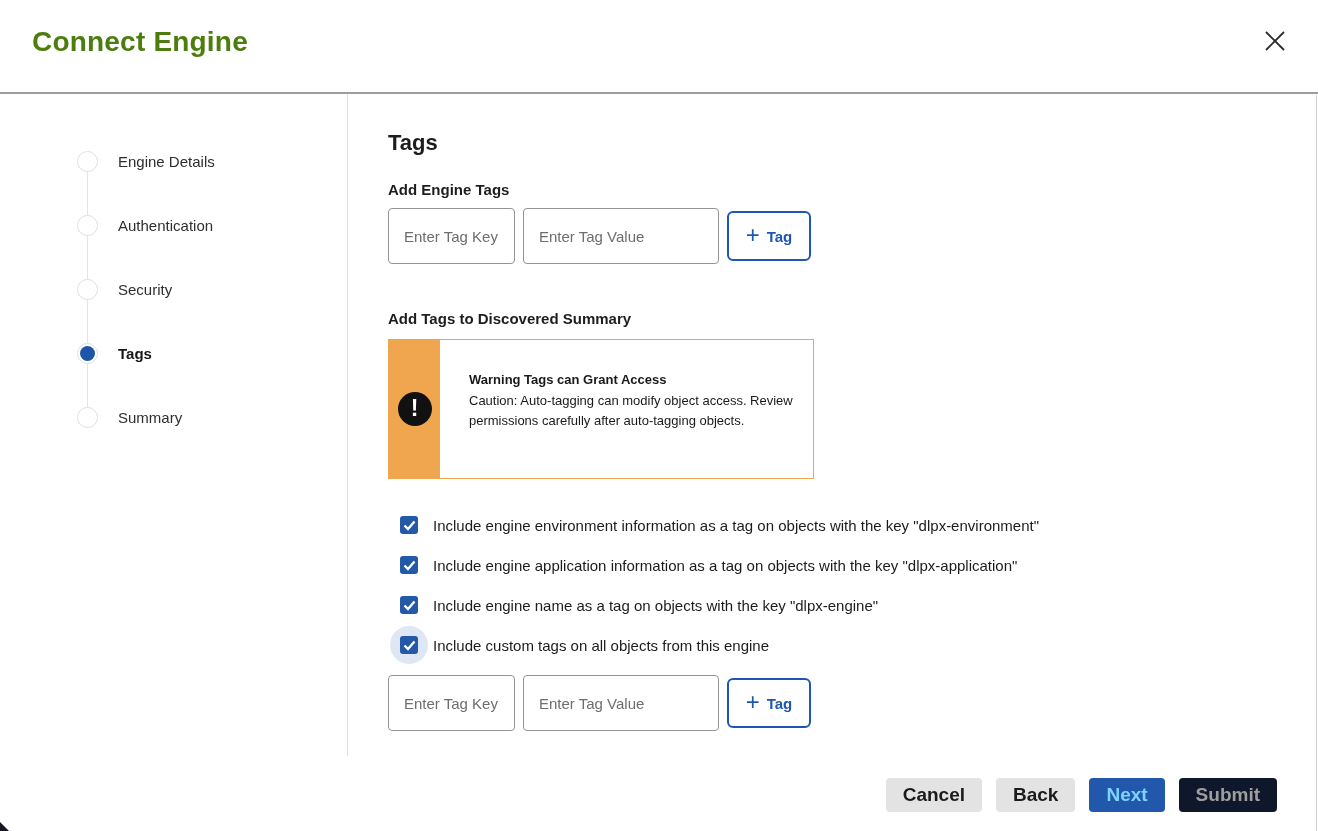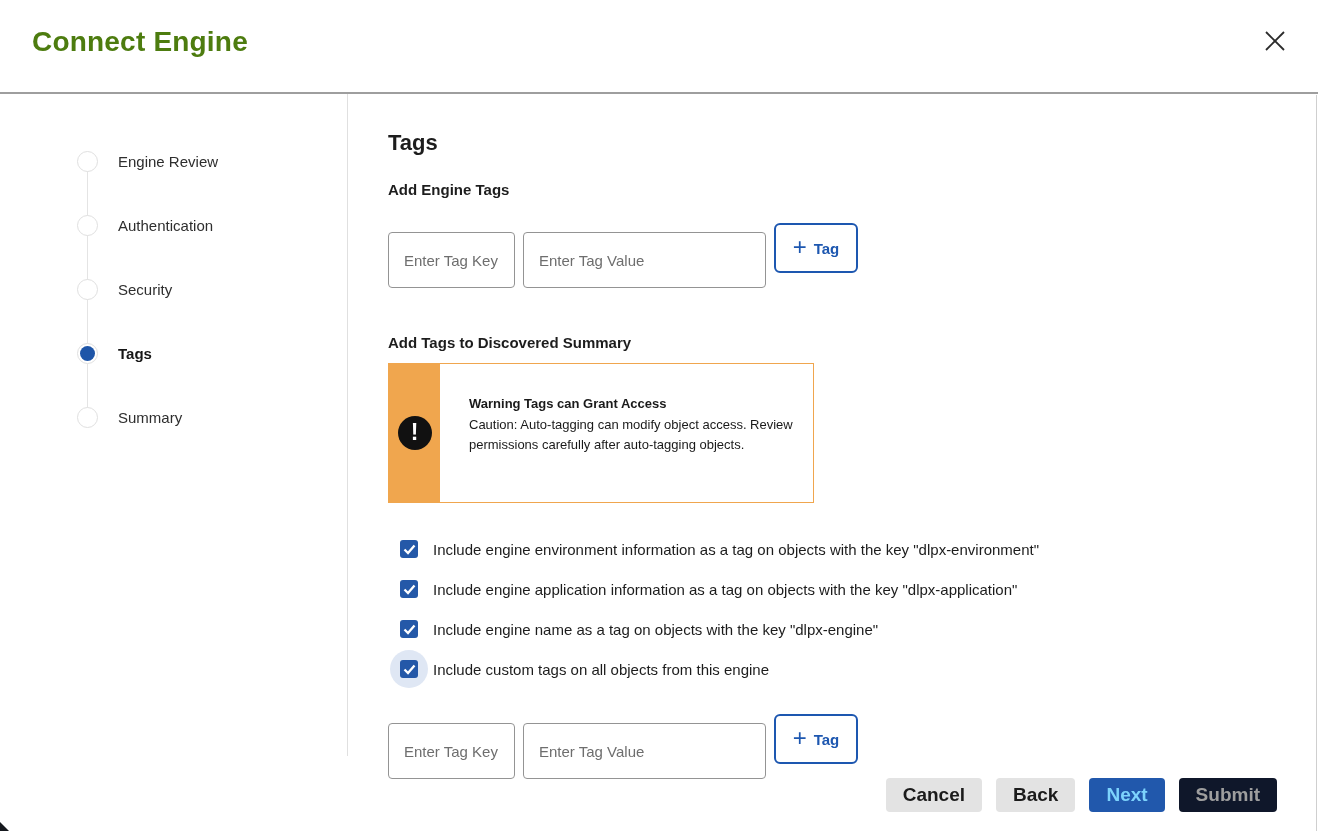--- a/index.html
+++ b/index.html
@@ -113,25 +113,24 @@
   .tag-input {
     height: 56px;
     border: 1px solid #949494;
     border-radius: 4px;
     padding: 0 15px;
     font-size: 15px;
     font-family: "Liberation Sans", sans-serif;
     color: #a16207;
     background: #fff;
     outline: none;
-    margin-top: 24px;
   }
   .tag-input::placeholder { color: #6e6e6e; opacity: 1; }
   .tag-input.key { width: 127px; }
-  .tag-input.value { width: 243px; }
+  .tag-input.value { width: 196px; }
   .add-tag-btn {
     height: 50px;
     width: 84px;
     background: #ffffff;
     border: 2px solid #1d57b0;
     border-radius: 6px;
     color: #1d57b0;
     font-size: 15px;
     font-weight: bold;
     font-family: "Liberation Sans", sans-serif;
@@ -266,21 +265,21 @@
   </button>
 </div>
 
 <div class="modal-body">
 
   <div class="stepper-col">
     <div class="stepper">
       <div class="stepper-connector"></div>
       <div class="step">
         <div class="step-dot"></div>
-        <span class="step-label">Engine Review</span>
+        <span class="step-label">Engine Details</span>
       </div>
       <div class="step">
         <div class="step-dot"></div>
         <span class="step-label">Authentication</span>
       </div>
       <div class="step">
         <div class="step-dot"></div>
         <span class="step-label">Security</span>
       </div>
       <div class="step active">

